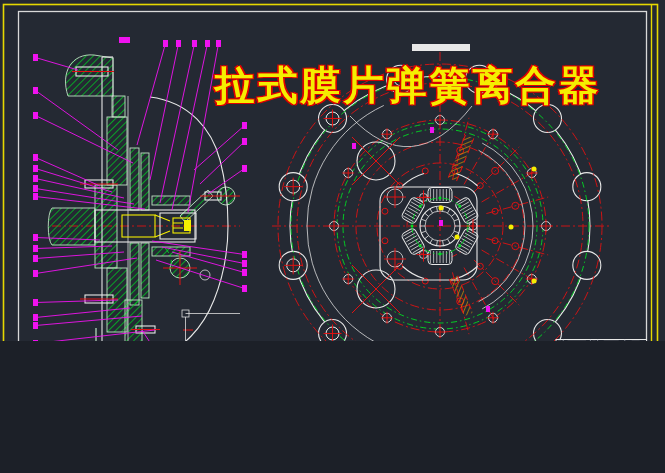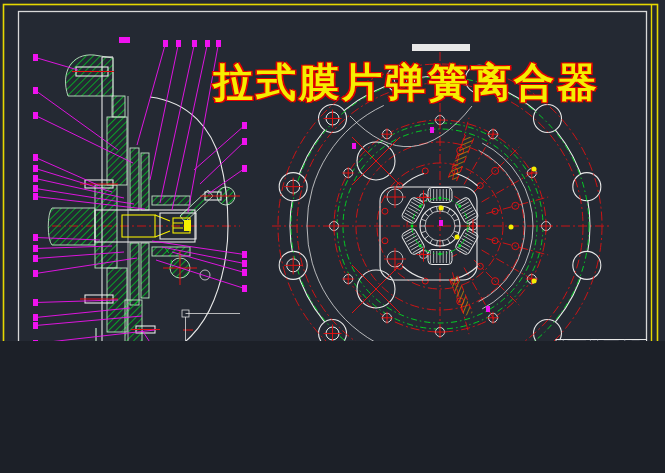--- a/index.html
+++ b/index.html
@@ -2,21 +2,21 @@
 <html style="--bg: #242933; --white: #e8e8e8; --green: #00dd22; --red: #e01212; --magenta: #f012f0; --yellow: #f5ee00; --orange: #df9a00; --pale: #bfe3c4; --grid: #b9bec7; --bar: #f2f2f2;"><head>
 <meta charset="utf-8">
 <style>
   :root{
     --bg:#242933; --white:#e8e8e8; --green:#00dd22; --red:#e01212;
     --magenta:#f012f0; --yellow:#f5ee00; --orange:#df9a00;
     --pale:#bfe3c4; --grid:#b9bec7; --bar:#f2f2f2;
   }
   html,body{margin:0;padding:0;background:#1c2028;}
   #canvas{position:relative;width:665px;height:341px;background:var(--bg);
-    overflow:hidden;font-family:Liberation Mono, monospace;}
+    overflow:hidden;font-family:Liberation Serif, serif;text-align:center;}
   #drawing{position:absolute;left:0;top:0;}
   #title{position:absolute;left:213px;top:66px;width:390px;
     font-size:40px;font-weight:bold;letter-spacing:3px;line-height:1;
     color:var(--yellow);
     text-shadow:1.4px 1.4px 0 var(--red),-1.4px -1.4px 0 var(--red),
       1.4px -1.4px 0 var(--red),-1.4px 1.4px 0 var(--red);
     white-space:nowrap;user-select:none;}
   .wl{stroke:var(--white);fill:none;stroke-width:1.1px;}
   .wlt{stroke:var(--white);fill:none;stroke-width:0.75px;}
   .wf{fill:var(--white);}

